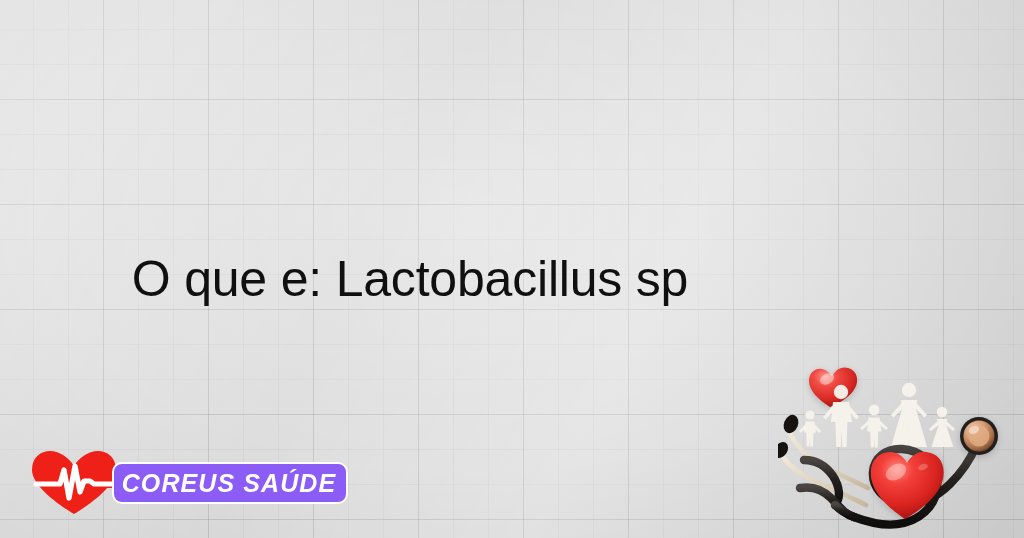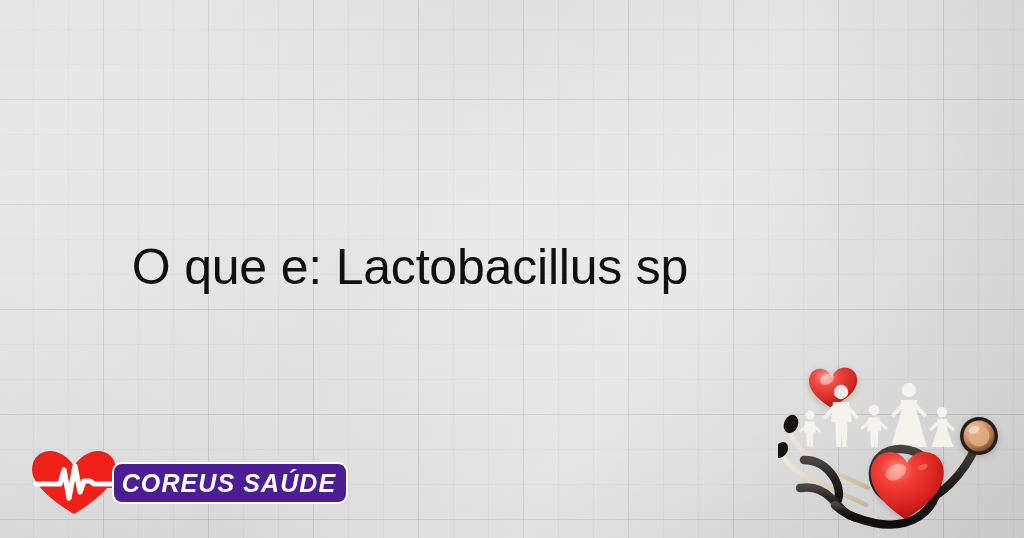--- a/index.html
+++ b/index.html
@@ -44,21 +44,21 @@
     position: absolute;
     inset: 0;
     background: radial-gradient(ellipse at 46% 40%, rgba(255,255,255,0.30) 0%, rgba(255,255,255,0.0) 55%, rgba(0,0,0,0.055) 100%);
     pointer-events: none;
   }
 
   
   .headline {
     position: absolute;
     left: 0;
-    top: 238px;
+    top: 250px;
     width: 812px;
     text-align: center;
     font-size: 50px;
     line-height: 58px;
     font-weight: 400;
     color: #101010;
     letter-spacing: -0.2px;
     padding-left: 8px;
     box-sizing: border-box;
     white-space: nowrap;
@@ -78,21 +78,21 @@
     top: 2px;
     width: 92px;
     height: 68px;
   }
   .logo-pill {
     position: absolute;
     left: 84px;
     top: 16px;
     width: 236px;
     height: 42px;
-    background: #4c1d95;
+    background: #8b5cf6;
     border: 2.5px solid #ffffff;
     border-radius: 10px;
     box-sizing: border-box;
     display: flex;
     align-items: center;
     justify-content: center;
   }
   .logo-pill-text {
     color: #ffffff;
     font-weight: bold;

